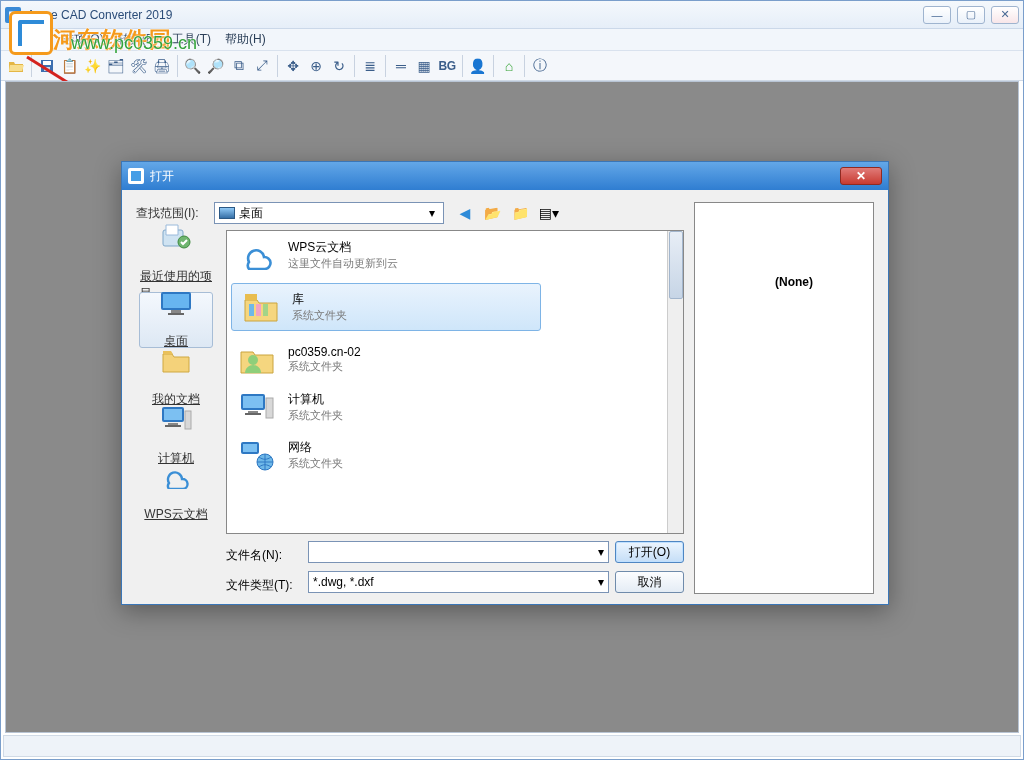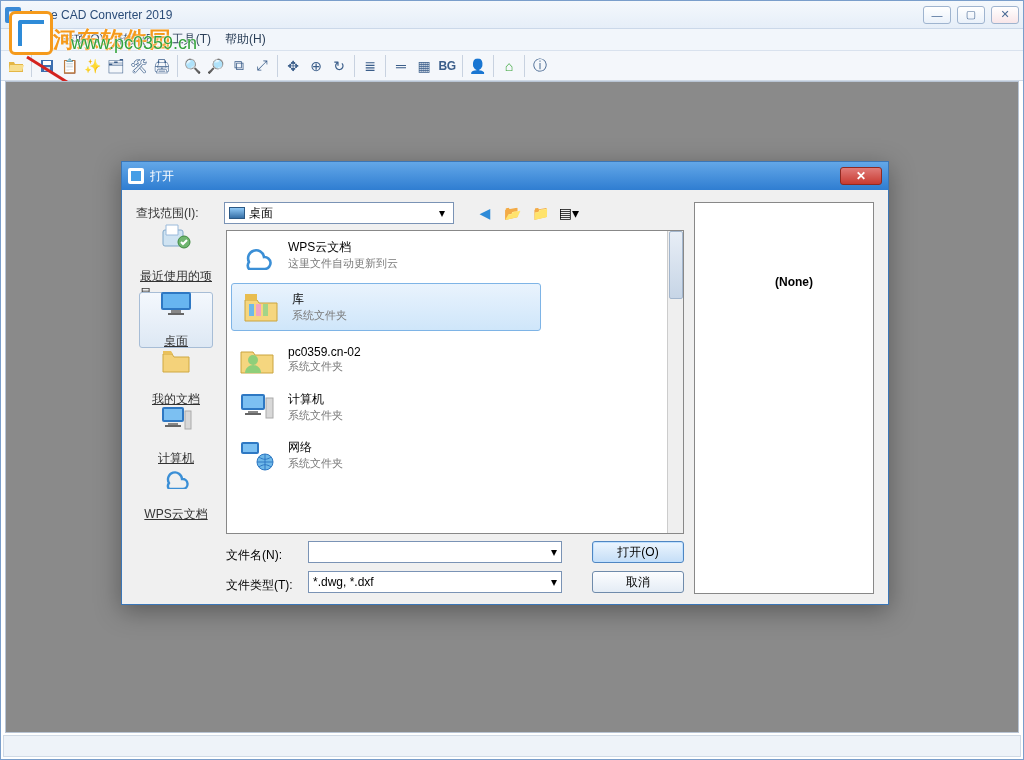--- a/index.html
+++ b/index.html
@@ -42,21 +42,21 @@
 
 
 .dialog { position:absolute; top:160px; left:120px; width:768px; height:444px; background:#f0f0f0; border:1px solid #3a76b7; box-shadow:0 6px 24px rgba(0,0,0,.35); }
 .dlg-title { height:28px; background:linear-gradient(#63a7e8,#2f7dd1); display:flex; align-items:center; padding:0 6px; color:#fff; font-size:13px; }
 .dlg-title .icon { width:16px; height:16px; margin-right:6px; background:#fff; border-radius:2px; position:relative; }
 .dlg-title .icon::after { content:""; position:absolute; inset:3px; background:#469ee6; }
 .dlg-close { margin-left:auto; width:42px; height:18px; background:linear-gradient(#e07b78,#c83b32); border:1px solid #8f2a22; border-radius:3px; color:#fff; display:flex; align-items:center; justify-content:center; font-weight:bold; }
 
 .dlg-body { padding:12px 14px 10px 14px; display:grid; grid-template-columns:80px 1fr 180px; grid-template-rows:auto 1fr auto auto; column-gap:10px; row-gap:6px; height:calc(100% - 28px); }
 
-.lookin { grid-column:1/3; display:flex; align-items:center; gap:12px; }
+.lookin { grid-column:1/3; display:flex; align-items:center; gap:2px; }
 .lookin label { width:76px; text-align:left; color:#333; }
 .lookin .combo { flex:1; max-width:230px; height:22px; border:1px solid #7a93b5; background:#fff; display:flex; align-items:center; padding:0 4px; gap:4px; }
 .lookin .combo .desk { width:16px; height:12px; background:linear-gradient(#8fc8f5,#366fa6); border:1px solid #2b5884; }
 .lookin .dd { margin-left:auto; width:14px; height:14px; display:flex; align-items:center; justify-content:center; color:#000; }
 .lookin .nav-ico { display:flex; gap:6px; margin-left:8px; }
 .nav-btn { width:22px; height:22px; display:flex; align-items:center; justify-content:center; font-size:14px; }
 
 
 .preview { grid-column:3; grid-row:1 / 5; border:1px solid #888; background:#fff; display:flex; align-items:flex-start; justify-content:center; padding-top:72px; font-weight:bold; color:#000;padding-left:20px; }
 
@@ -73,21 +73,21 @@
 .file-row .thumb { width:42px; height:38px; display:flex; align-items:center; justify-content:center; }
 .file-row .info { display:flex; flex-direction:column; }
 .file-row .info .sub { color:#7a7a7a; font-size:11px; }
 .file-row.sel { background:linear-gradient(#e9f3fd,#cfe6fa); border:1px solid #7eb4e6; border-radius:3px; max-width:310px; margin:4px; }
 
 
 .row { grid-column:2; display:flex; align-items:center; gap:6px; }
 .row label { width:76px;margin-top:7px; }
 .row .field { flex:1; height:22px; border:1px solid #7a93b5; background:#fff; display:flex; align-items:center; padding:0 4px; }
 .row .field .dd { margin-left:auto; }
-.dlg-btn { width:92px; height:22px; border:1px solid #6f8bab; background:linear-gradient(#fcfdff,#e4ecf5); border-radius:3px; display:flex; align-items:center; justify-content:center; cursor:default;margin-left:24px; }
+.dlg-btn { width:69px; height:22px; border:1px solid #6f8bab; background:linear-gradient(#fcfdff,#e4ecf5); border-radius:3px; display:flex; align-items:center; justify-content:center; cursor:default; }
 .dlg-btn.primary { background:linear-gradient(#ecf5fe,#c5def7); border-color:#4f86c2; box-shadow:inset 0 0 0 1px #bfe0ff; }
 
 
 .statusbar { position:absolute; left:2px; right:2px; bottom:2px; height:22px; background:#eef3f9; border:1px solid #d0dae6; }
 
 
 svg { display:block; }
 
 
 .fake-scroll { position:absolute; right:0; top:0; width:16px; height:100%; background:#efefef; border-left:1px solid #ccc; }

